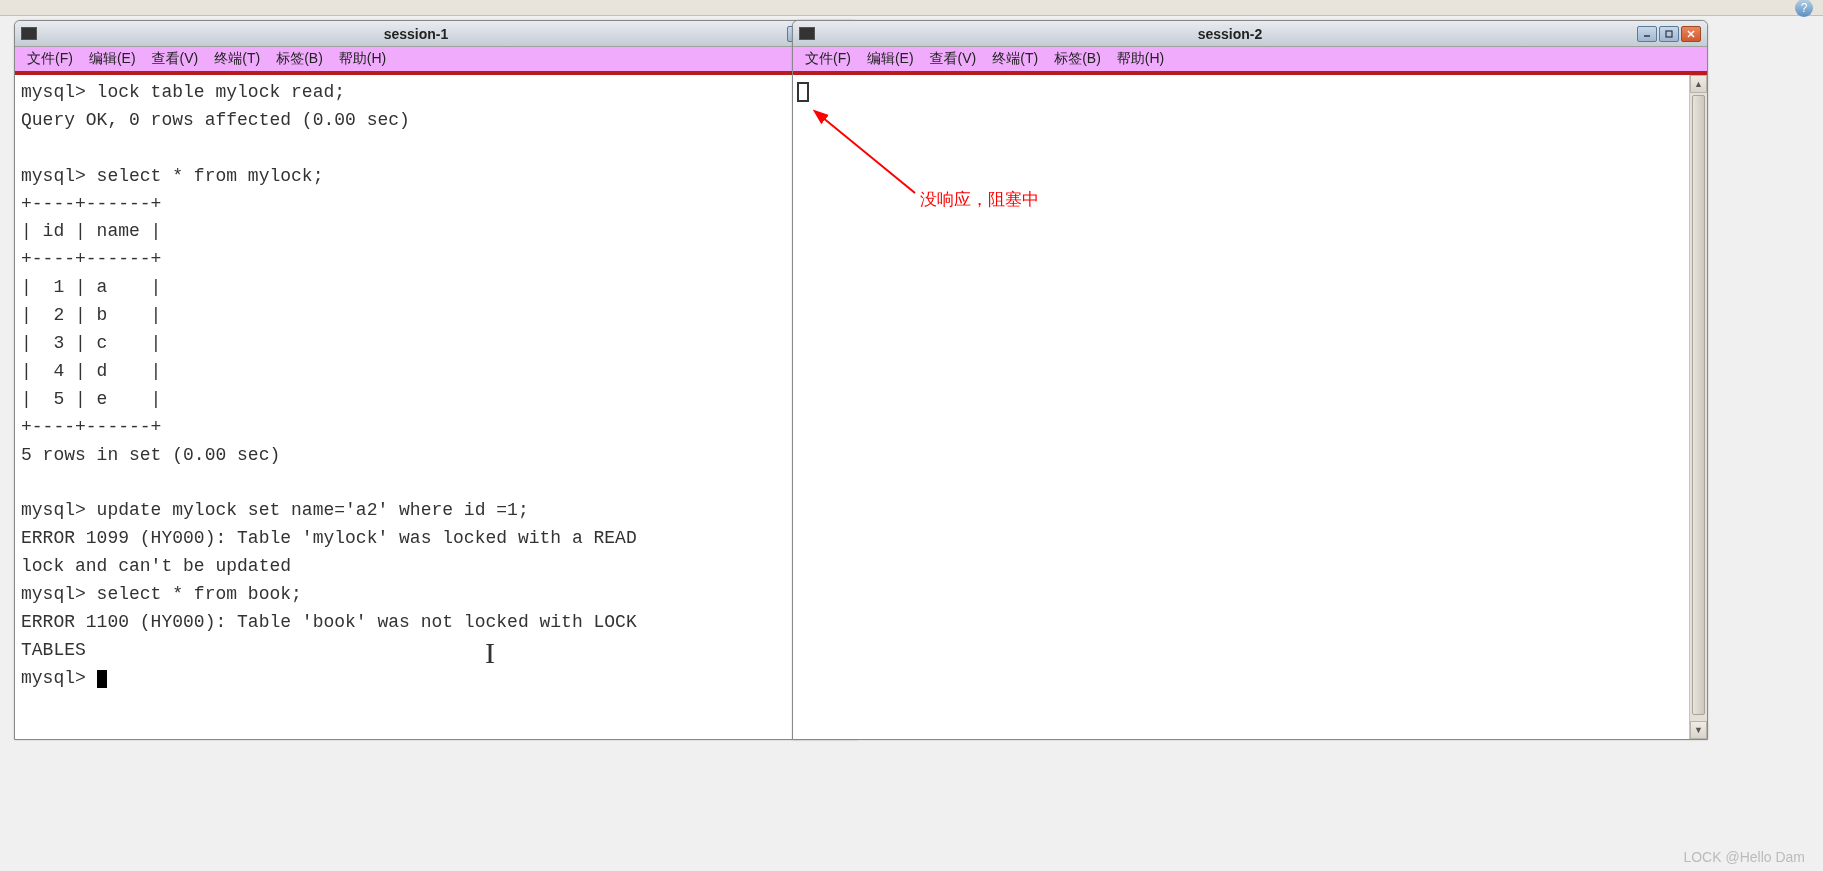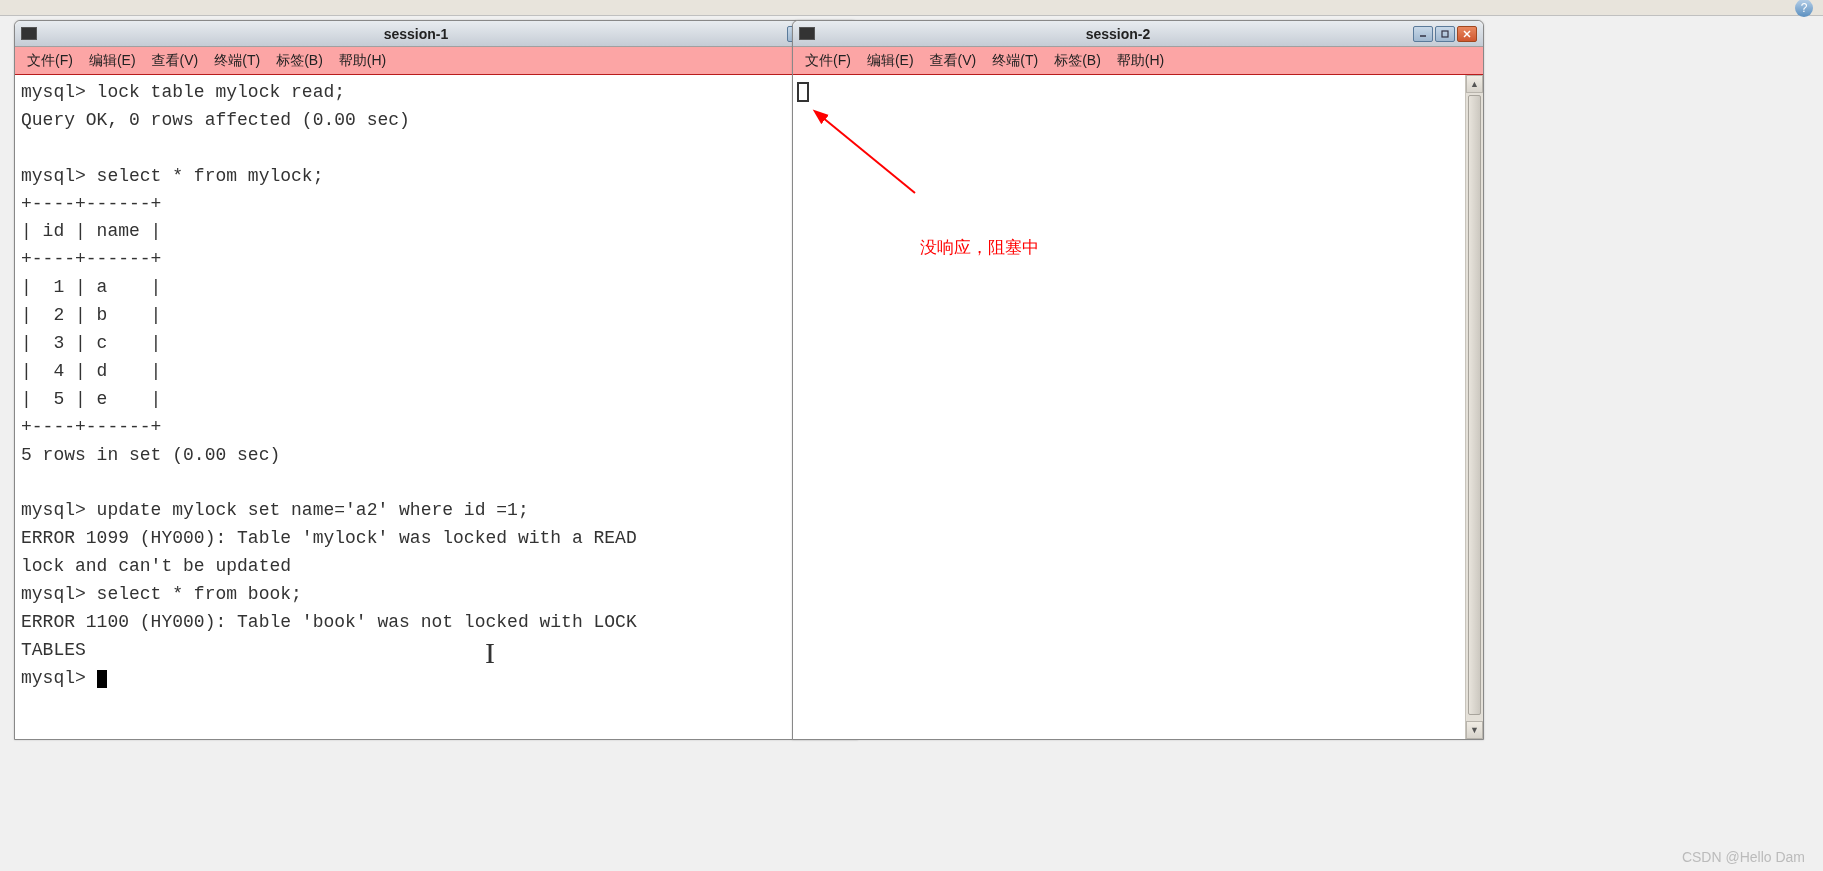--- a/index.html
+++ b/index.html
@@ -39,21 +39,21 @@
     .window {
       position: absolute;
       background: #fff;
       border: 1px solid #888;
       border-radius: 6px 6px 0 0;
       display: flex;
       flex-direction: column;
       box-shadow: 0 0 2px rgba(0,0,0,0.2);
     }
     .window-1 { top: 20px; left: 14px; width: 844px; height: 720px; }
-    .window-2 { top: 20px; left: 792px; width: 692px; height: 720px; }
+    .window-2 { top: 20px; left: 792px; width: 916px; height: 720px; }
     
     .titlebar {
       height: 26px;
       background: linear-gradient(#e8ecf0, #c5ccd5);
       border-bottom: 1px solid #a0a0a0;
       border-radius: 6px 6px 0 0;
       display: flex;
       align-items: center;
       padding: 0 6px;
       font-size: 14px;
@@ -75,22 +75,22 @@
       border-radius: 2px;
       display:flex; align-items:center; justify-content:center;
       font-size: 10px;
       cursor: pointer;
     }
     .titlebar .ctl.close { background: linear-gradient(#e88860, #d05830); border-color:#a04820; color:#fff; }
     .titlebar .ctl svg { width: 10px; height: 10px; }
     
     .menubar {
       height: 28px;
-      background: #fca5a5;
-      border-bottom: 1px solid #b91c1c;
+      background: #f0abfc;
+      border-bottom: 4px solid #b91c1c;
       display: flex;
       align-items: center;
       padding: 0 4px;
       font-size: 14px;
       color: #222;
     }
     .menubar .menu-item {
       padding: 3px 8px;
       cursor: pointer;
     }
@@ -289,15 +289,15 @@
 </div>
 
 <svg class="arrow-svg" style="left:810px; top:105px;" width="120" height="100">
   <defs>
       <marker id="ah" markerWidth="10" markerHeight="10" refX="2" refY="3" orient="auto">
         <path d="M0,0 L0,6 L8,3 z" fill="#ff0000"></path>
       </marker>
     </defs>
   <line x1="105" y1="88" x2="12" y2="12" stroke="#ff0000" stroke-width="2" marker-end="url(#ah)"></line>
 </svg>
-<div class="annotation" style="left:920px; top:188px;margin-top:48px;">没响应，阻塞中</div>
-
-<div class="watermark">CSDN @Hello Dam</div>
+<div class="annotation" style="left:920px; top:188px;">没响应，阻塞中</div>
+
+<div class="watermark">LOCK @Hello Dam</div>
 
 </body></html>

